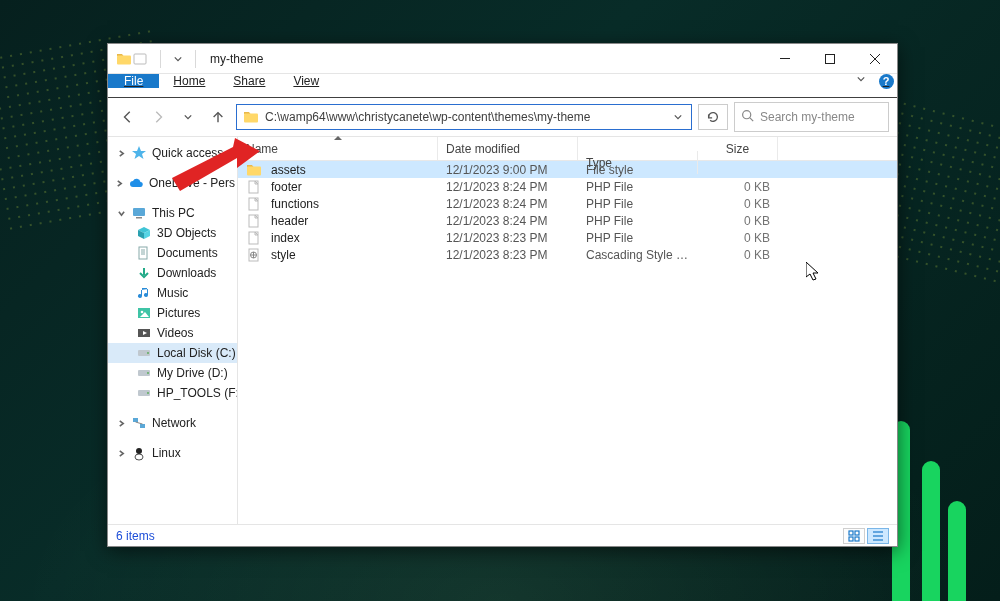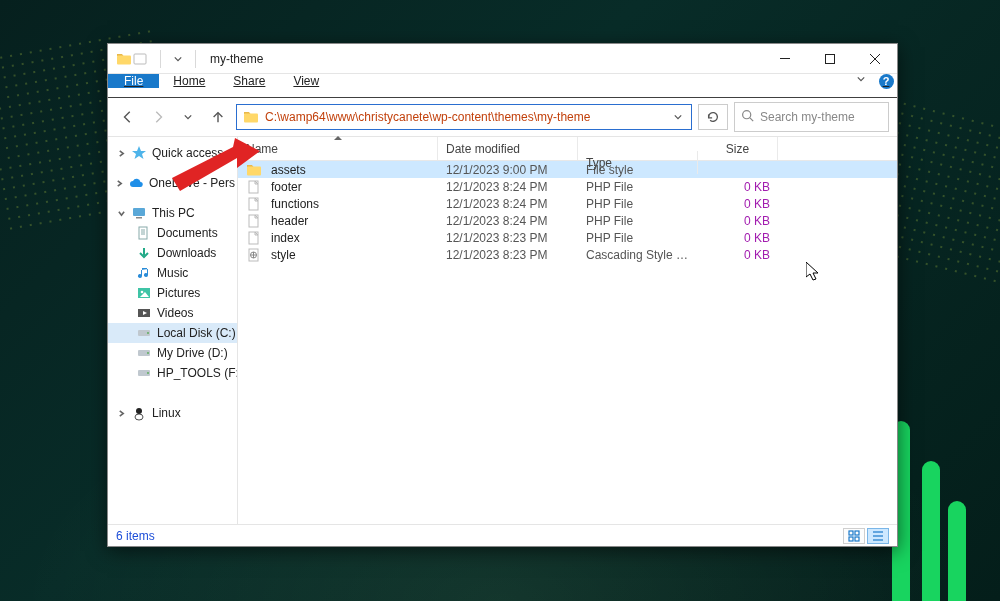--- a/index.html
+++ b/index.html
@@ -53,21 +53,21 @@
   .help-circle { width:15px; height:15px; border-radius:50%; background:#1979ca; color:#fff; font-size:11px; line-height:15px; text-align:center; font-weight:bold; }
 
   
   .navrow { height:38px; display:flex; align-items:center; padding:0 8px; gap:6px; }
   .navbtn { width:24px; height:24px; display:flex; align-items:center; justify-content:center; color:#555; border-radius:2px; }
   .navbtn svg { width:14px; height:14px; stroke:#555; stroke-width:1.6; fill:none; }
   .navbtn.dis svg { stroke:#bbb; }
   .smallchev svg { width:8px; height:8px; }
   .addr { flex:1; height:26px; border:1px solid #2a6ed0; display:flex; align-items:center; padding:0 4px 0 6px; gap:6px; background:#fff; }
   .addr .fld { width:16px; height:16px; }
-  .addr input { flex:1; border:none; outline:none; font-size:12px; color:#c2410c; background:transparent; }
+  .addr input { flex:1; border:none; outline:none; font-size:12px; color:#404040; background:transparent; }
   .addr .addrchev { width:18px; text-align:center; color:#555; }
   .refresh { width:30px; height:26px; border:1px solid #ccc; display:flex; align-items:center; justify-content:center; }
   .refresh svg { width:14px; height:14px; stroke:#555; stroke-width:1.5; fill:none; }
   .search { width:155px; height:26px; border:1px solid #ccc; display:flex; align-items:center; padding:14px 6px; gap:6px; color:#888; }
   .search svg { width:13px; height:13px; stroke:#888; stroke-width:1.5; fill:none; }
   .search input { flex:1; border:none; outline:none; font-size:12px; color:#555; background:transparent; }
   .search input::placeholder { color:#888; }
 
   
   .body { flex:1; display:flex; min-height:0; border-top:1px solid #e5e5e5; }
@@ -89,21 +89,21 @@
   .col.size { width:80px; justify-content:center; }
   .col .sortup { position:absolute; top:-1px; left:50%; transform:translateX(-50%); width:0; height:0;
     border-left:4px solid transparent; border-right:4px solid transparent; border-bottom:4px solid #666; }
   .rows { flex:1; overflow:auto; }
   .row { height:17px; display:flex; align-items:center; font-size:12px; color:#222; }
   .row.sel { background:#cde8ff; }
   .row .c { padding:0 8px; overflow:hidden; text-overflow:ellipsis; white-space:nowrap; }
   .row .c.name { width:200px; display:flex; align-items:center; gap:9px; }
   .row .c.date { width:140px; color:#555; }
   .row .c.type { width:120px; color:#555; }
-  .row .c.size { width:80px; text-align:right; color:#a21caf; }
+  .row .c.size { width:80px; text-align:right; color:#737373; }
   .fic { width:16px; height:16px; flex:none; }
 
   
   .status { height:22px; border-top:1px solid #e5e5e5; display:flex; align-items:center; padding:0 8px; font-size:12px; color:#1d4ed8; }
   .status .spacer { flex:1; }
   .viewtoggle { display:flex; gap:2px; }
   .vt { width:22px; height:16px; border:1px solid #cfcfcf; display:flex; align-items:center; justify-content:center; background:#fdfdfd; }
   .vt.active { background:#cde8ff; border-color:#7ab6e8; }
   .vt svg { width:12px; height:12px; stroke:#1979ca; stroke-width:1.2; fill:none; }
 
@@ -277,20 +277,30 @@
               <rect x="2" y="3" width="12" height="8" rx="1" fill="#5aa8d8"></rect>
               <rect x="5" y="12" width="6" height="1.5" fill="#888"></rect>
             </svg>
         </span>
         <span>This PC</span>
       </div>
       <div id="pc-children">
           <div class="navitem child">
             <span class="ni-icon">
               <svg viewBox="0 0 16 16">
+                <polygon points="8,2 14,5 8,8 2,5" fill="#3fc4d6"></polygon>
+                <polygon points="2,5 8,8 8,14 2,11" fill="#2aa0b0"></polygon>
+                <polygon points="14,5 14,11 8,14 8,8" fill="#56d4e4"></polygon>
+              </svg>
+            </span>
+            <span>3D Objects</span>
+          </div>
+          <div class="navitem child">
+            <span class="ni-icon">
+              <svg viewBox="0 0 16 16">
                 <rect x="3" y="2" width="8" height="12" fill="#fff" stroke="#8aa"></rect>
                 <line x1="5" y1="5" x2="9" y2="5" stroke="#8aa"></line>
                 <line x1="5" y1="7" x2="9" y2="7" stroke="#8aa"></line>
                 <line x1="5" y1="9" x2="9" y2="9" stroke="#8aa"></line>
               </svg>
             </span>
             <span>Documents</span>
           </div>
           <div class="navitem child">
             <span class="ni-icon">
@@ -349,20 +359,35 @@
             <span class="ni-icon">
               <svg viewBox="0 0 16 16">
                 <rect x="2" y="5" width="12" height="6" rx="1" fill="#c0c8cf"></rect>
                 <circle cx="12" cy="8" r="0.9" fill="#5a5"></circle>
               </svg>
             </span>
             <span>HP_TOOLS (F:)</span>
           </div>
         </div>
       <div class="navsep"></div>
+      <div class="navitem">
+        <span class="exp">
+            <svg viewBox="0 0 8 8">
+              <polyline points="2,1 6,4 2,7"></polyline>
+            </svg>
+          </span>
+        <span class="ni-icon">
+          <svg viewBox="0 0 16 16">
+              <rect x="2" y="3" width="5" height="4" fill="#5aa8d8"></rect>
+              <rect x="9" y="9" width="5" height="4" fill="#5aa8d8"></rect>
+              <line x1="4.5" y1="7" x2="11.5" y2="9" stroke="#888"></line>
+            </svg>
+        </span>
+        <span>Network</span>
+      </div>
       <div class="navsep"></div>
       <div class="navitem">
         <span class="exp">
             <svg viewBox="0 0 8 8">
               <polyline points="2,1 6,4 2,7"></polyline>
             </svg>
           </span>
         <span class="ni-icon">
           <svg viewBox="0 0 16 16">
               <circle cx="8" cy="6" r="3" fill="#222"></circle>

